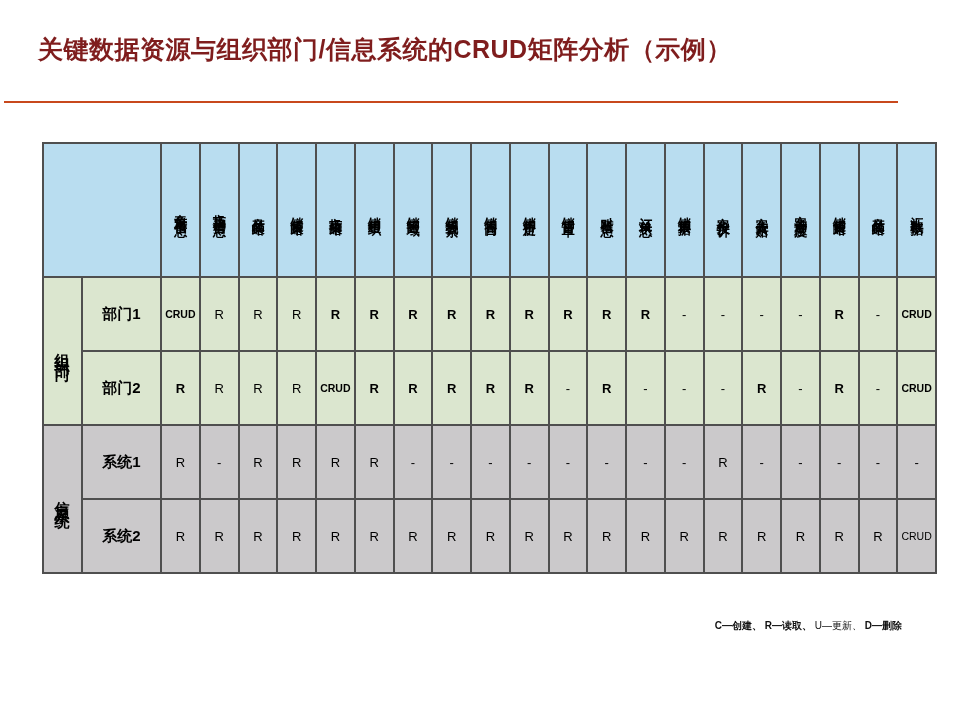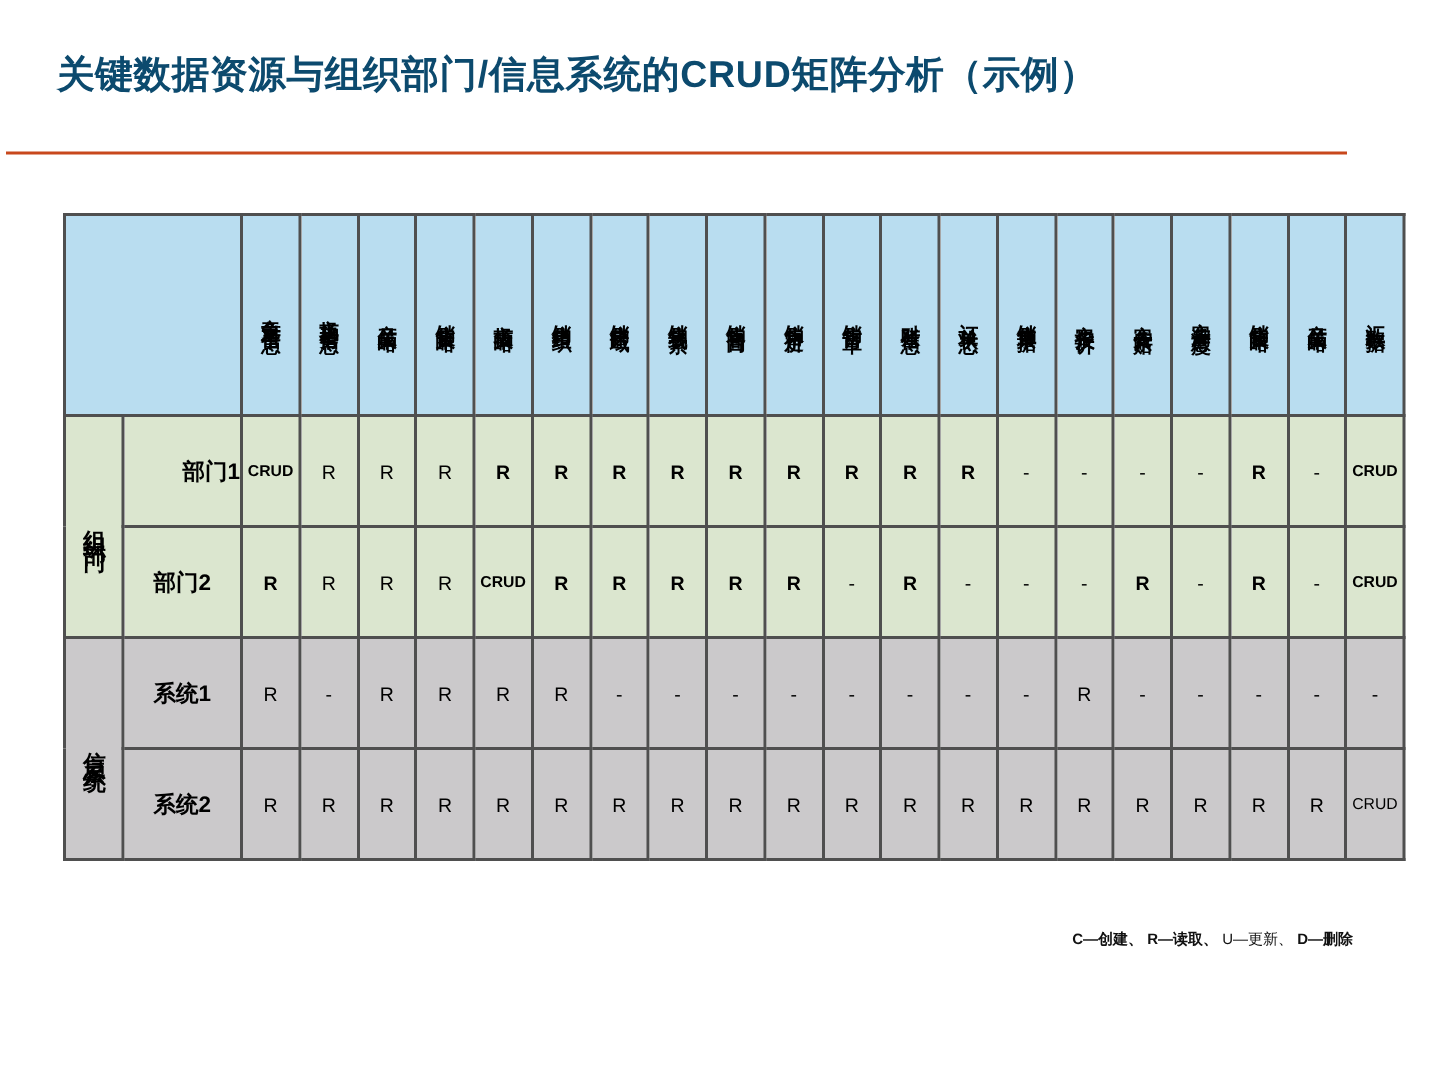--- a/index.html
+++ b/index.html
@@ -58,21 +58,21 @@
   .pagenum {
     position:absolute; bottom:14px; left:0; width:100%;
     text-align:center; font-size:10px; color:#8F8F8F;
   }
 </style>
 </head>
 <body>
 
 <div class="slide">
 
-  <div class="title" style="color: #0c4a6e; text-align: center;">关键数据资源与组织部门/信息系统的CRUD矩阵分析（示例）</div>
+  <div class="title" style="color: #7f1d1d; text-align: center;">关键数据资源与组织部门/信息系统的CRUD矩阵分析（示例）</div>
 
   <div class="divider" style="background: rgb(200, 72, 28);"></div>
 
   <div class="matrix-wrap">
     <table class="matrix">
       <colgroup>
           <col style="width: 39px;">
           <col style="width: 79px;">
           <col style="width: 38.75px;">
           <col style="width: 38.75px;">
@@ -116,21 +116,21 @@
             <th style="background: rgb(185, 221, 240);"><span class="colhead-text">客户索赔</span></th>
             <th style="background: rgb(185, 221, 240);"><span class="colhead-text">客户满意度</span></th>
             <th style="background: rgb(185, 221, 240);"><span class="colhead-text">销售策略</span></th>
             <th style="background: rgb(185, 221, 240);"><span class="colhead-text">产品策略</span></th>
             <th style="background: rgb(185, 221, 240);"><span class="colhead-text">汇款数据</span></th>
           </tr>
       </thead>
       <tbody>
           <tr class="body-row">
             <td rowspan="2" class="group-cell" style="background: rgb(219, 230, 207);"><span class="group-text">组织部门</span></td>
-            <td class="rowlabel" style="background: rgb(219, 230, 207); text-align: right;">部门1</td>
+            <td class="rowlabel" style="background: rgb(219, 230, 207);">部门1</td>
             <td class="val b crud" style="background: rgb(219, 230, 207);">CRUD</td>
             <td class="val" style="background: rgb(219, 230, 207);">R</td>
             <td class="val" style="background: rgb(219, 230, 207);">R</td>
             <td class="val" style="background: rgb(219, 230, 207);">R</td>
             <td class="val b" style="background: rgb(219, 230, 207);">R</td>
             <td class="val b" style="background: rgb(219, 230, 207);">R</td>
             <td class="val b" style="background: rgb(219, 230, 207);">R</td>
             <td class="val b" style="background: rgb(219, 230, 207);">R</td>
             <td class="val b" style="background: rgb(219, 230, 207);">R</td>
             <td class="val b" style="background: rgb(219, 230, 207);">R</td>

